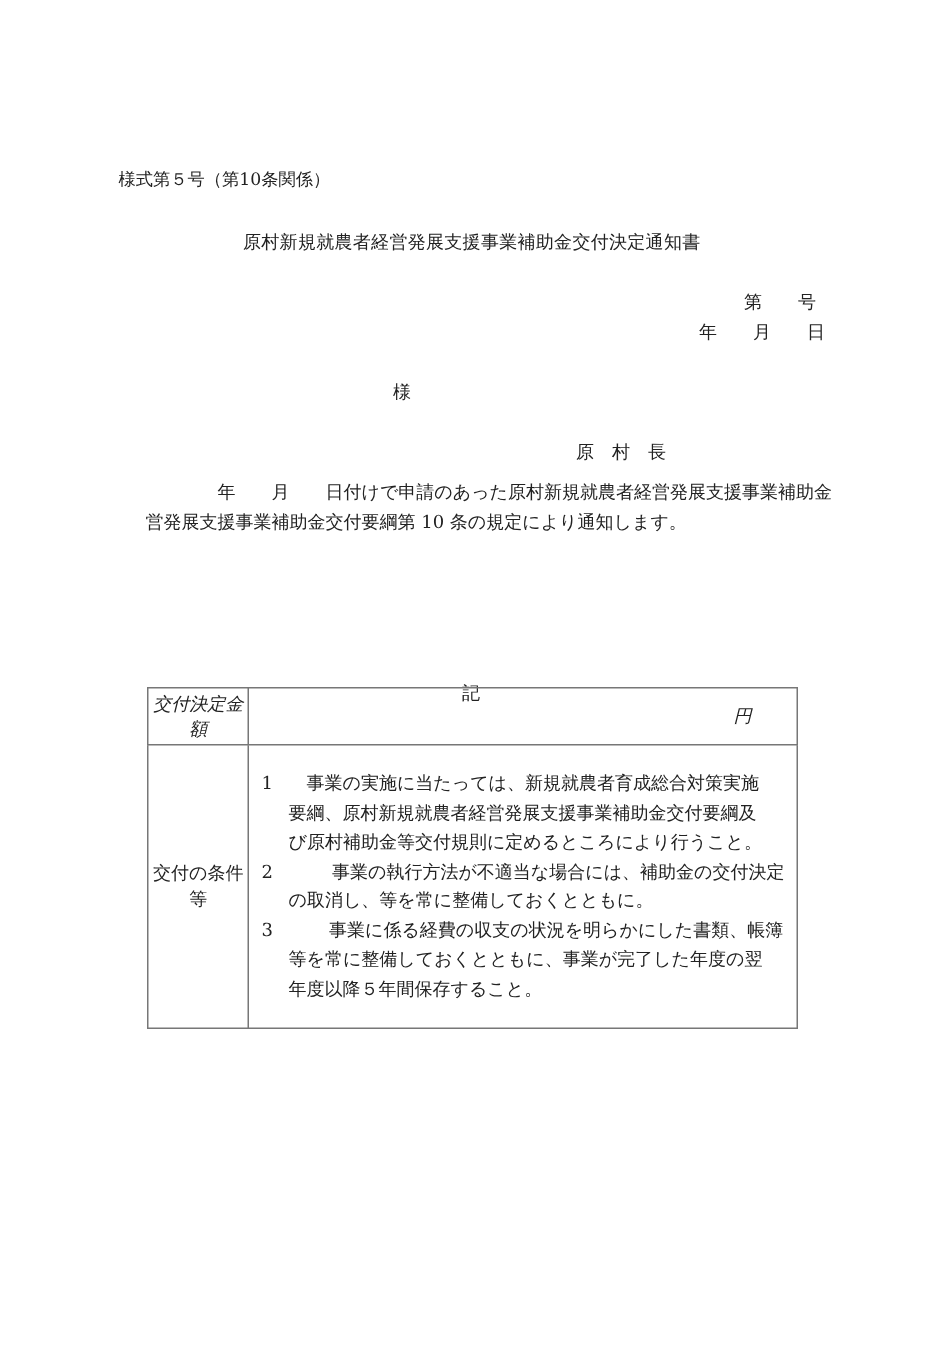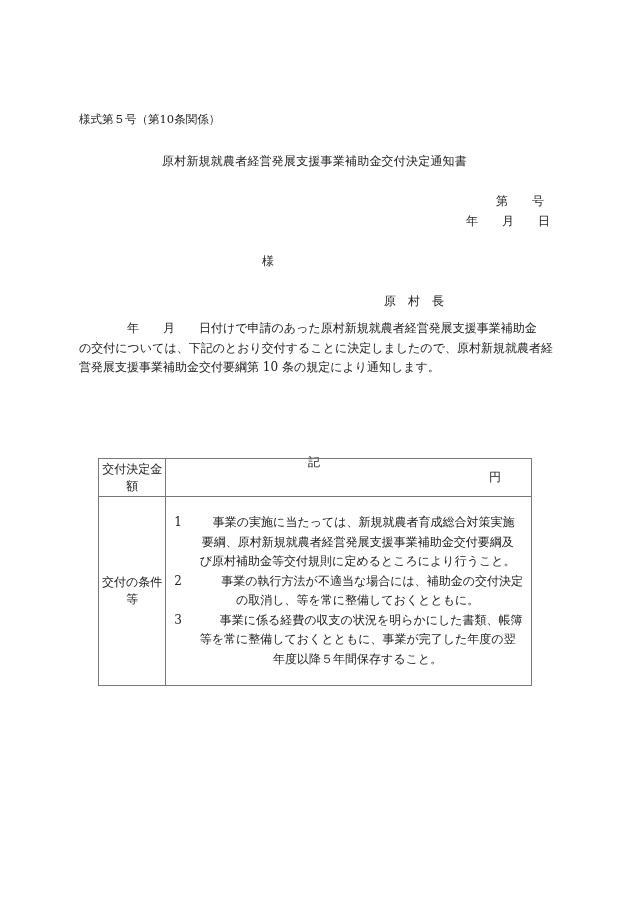--- a/index.html
+++ b/index.html
@@ -13,34 +13,34 @@
     #doc-title { left: 162px; top: 121px; font-size: 12px; letter-spacing: 0.2px; }
     #doc-number { left: 496px; top: 161px; }
     #doc-date { left: 466px; top: 181px; text-align: center; }
     #addressee { left: 262px; top: 221px; }
     #issuer { left: 384px; top: 261px; }
     .sp { display: inline-block; }
     #body-text {
       position: absolute; left: 79px; top: 319px; width: 480px;
       font-size: 12px; line-height: 19.5px; white-space: normal;
     }
-    #body-text div { white-space: nowrap; }
+    #body-text div { white-space: nowrap; margin-left: 18px; }
     #ki { left: 308px; top: 422px; }
     #detail-table {
       position: absolute; left: 98px; top: 458px; width: 434px; height: 228px;
       border-collapse: collapse; border: 1px solid #777777;
     }
     #detail-table td { border: 1px solid #777777; padding: 0; vertical-align: middle; }
     .label-cell { width: 93px; text-align: center; font-size: 12px; }
     .amount-cell { text-align: right; padding-right: 30px !important; }
-    .row1 { height: 38px; }
+    .row1 { height: 38px; font-style: italic; }
     .conditions { padding: 8px 8px 8px 8px !important; font-size: 12px; line-height: 19.5px; }
     .cond-item { position: relative; padding-left: 18px; white-space: normal; }
     .cond-num { position: absolute; left: 0; top: 0; }
-    .cond-line { white-space: nowrap; text-align: center; }
+    .cond-line { white-space: nowrap; }
   </style>
 </head>
 <body>
 
 <div class="abs" id="form-no">様式第５号（第10条関係）</div>
 
 <div class="abs" id="doc-title">原村新規就農者経営発展支援事業補助金交付決定通知書</div>
 
 <div class="abs" id="doc-number">
   <span>第</span><span class="sp" style="width:24px"></span><span>号</span>
@@ -51,21 +51,20 @@
 </div>
 
 <div class="abs" id="addressee">様</div>
 
 <div class="abs" id="issuer">
   <span>原</span><span class="sp" style="width:12px"></span><span>村</span><span class="sp" style="width:12px"></span><span>長</span>
 </div>
 
 <div id="body-text">
   <div><span class="sp" style="width:48px"></span><span>年</span><span class="sp" style="width:24px"></span><span>月</span><span class="sp" style="width:24px"></span><span>日付けで申請のあった原村新規就農者経営発展支援事業補助金</span></div>
-  <div>の交付については、下記のとおり交付することに決定しましたので、原村新規就農者経</div>
   <div>営発展支援事業補助金交付要綱第 10 条の規定により通知します。</div>
 </div>
 
 <div class="abs" id="ki">記</div>
 
 <table id="detail-table">
   <tbody>
       <tr class="row1">
     <td class="label-cell">交付決定金額</td>
     <td class="amount-cell"><span>円</span></td>

